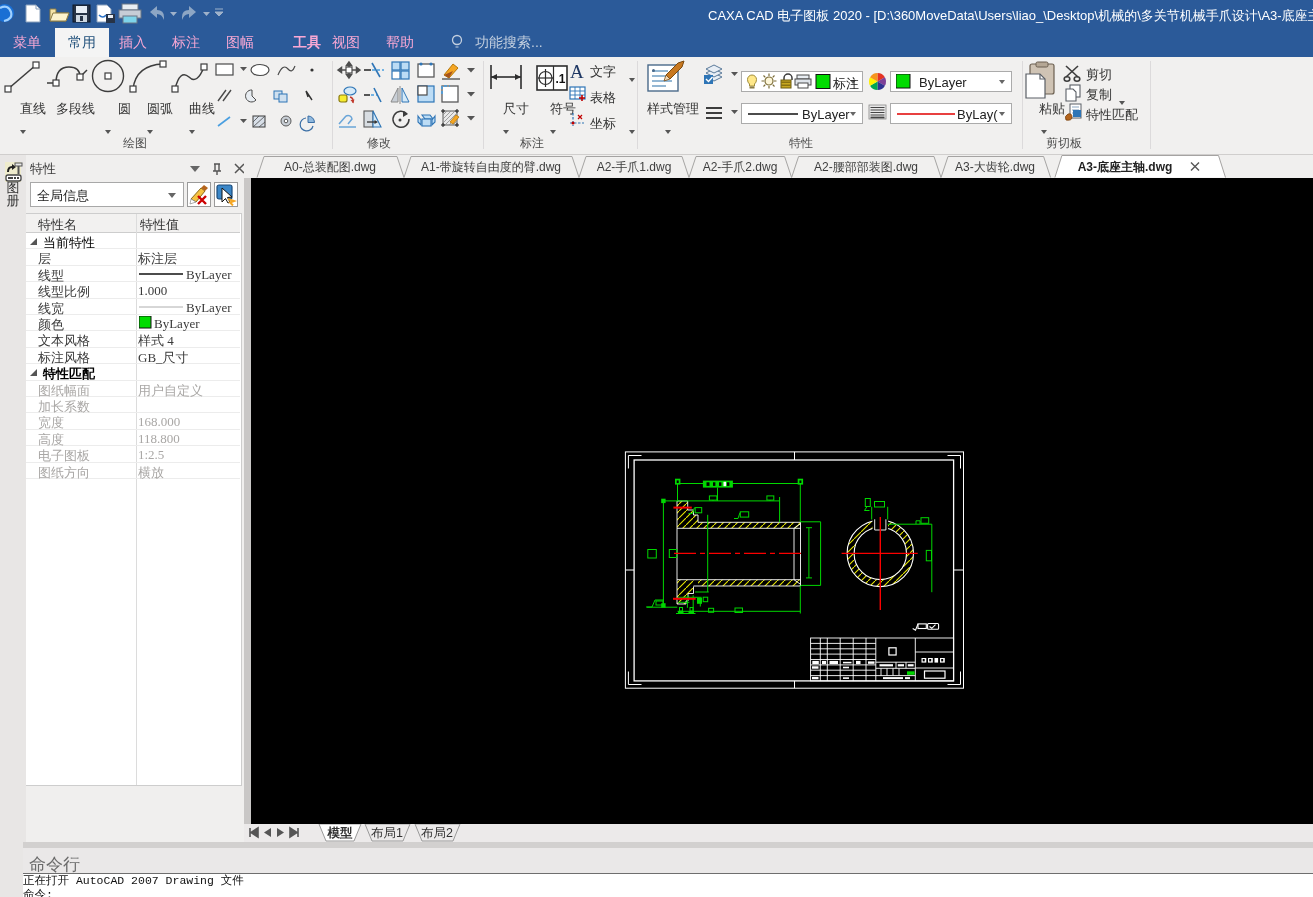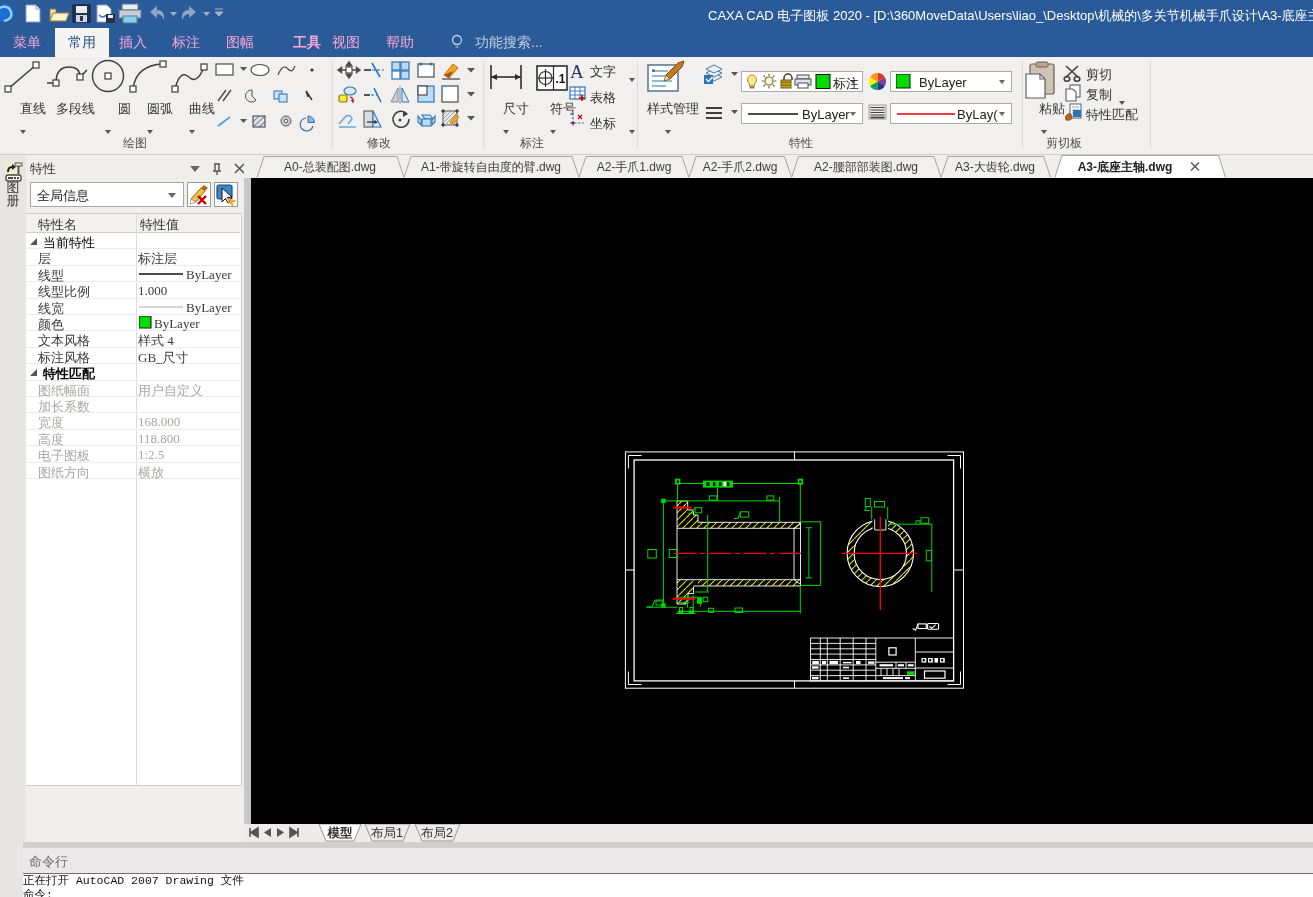--- a/index.html
+++ b/index.html
@@ -31,21 +31,21 @@
 .prow .pv { position:absolute; left:112px; top:1px; font-family:"Liberation Serif",serif; font-size:13px;}
 .gray .pn, .gray .pv { color:#a9a7a5; }
 
 #doctabs { left:244px; top:155px; width:1069px; height:23px; background:#f0efee; }
 
 #canvas { left:251px; top:178px; width:1062px; height:646px; background:#000; }
 #canvasleft { left:244px; top:178px; width:7px; height:646px; background:#c9c7c6; }
 
 #modelbar { left:244px; top:824px; width:1069px; height:18px; background:#eceaea; }
 #sheetstrip { left:0px; top:842px; width:1313px; height:6px; background:#d2d0cf; }
-#cmdheader { left:23px; top:848px; width:1290px; height:35px; background:#eae8e8; color:#6b6b6b; font-size:13px; }
+#cmdheader { left:23px; top:848px; width:1290px; height:35px; background:#eae8e8; color:#6b6b6b; font-size:17px; }
 #cmdbody { left:23px; top:873px; width:1290px; height:24px; background:#fff; border-top:1px solid #6e6e6e; color:#111; }
 #cmdbody div { font-family:"Liberation Mono",monospace; font-size:11.5px; line-height:12px; white-space:pre; }
 #botleft { left:0; top:842px; width:23px; height:55px; background:#e8e6e5; }
 </style>
 </head>
 <body>
 <div class="abs" id="titlebar">
 <svg width="1313" height="28">
 
   <circle cx="5" cy="13" r="9" fill="#1a6fd4"></circle>

